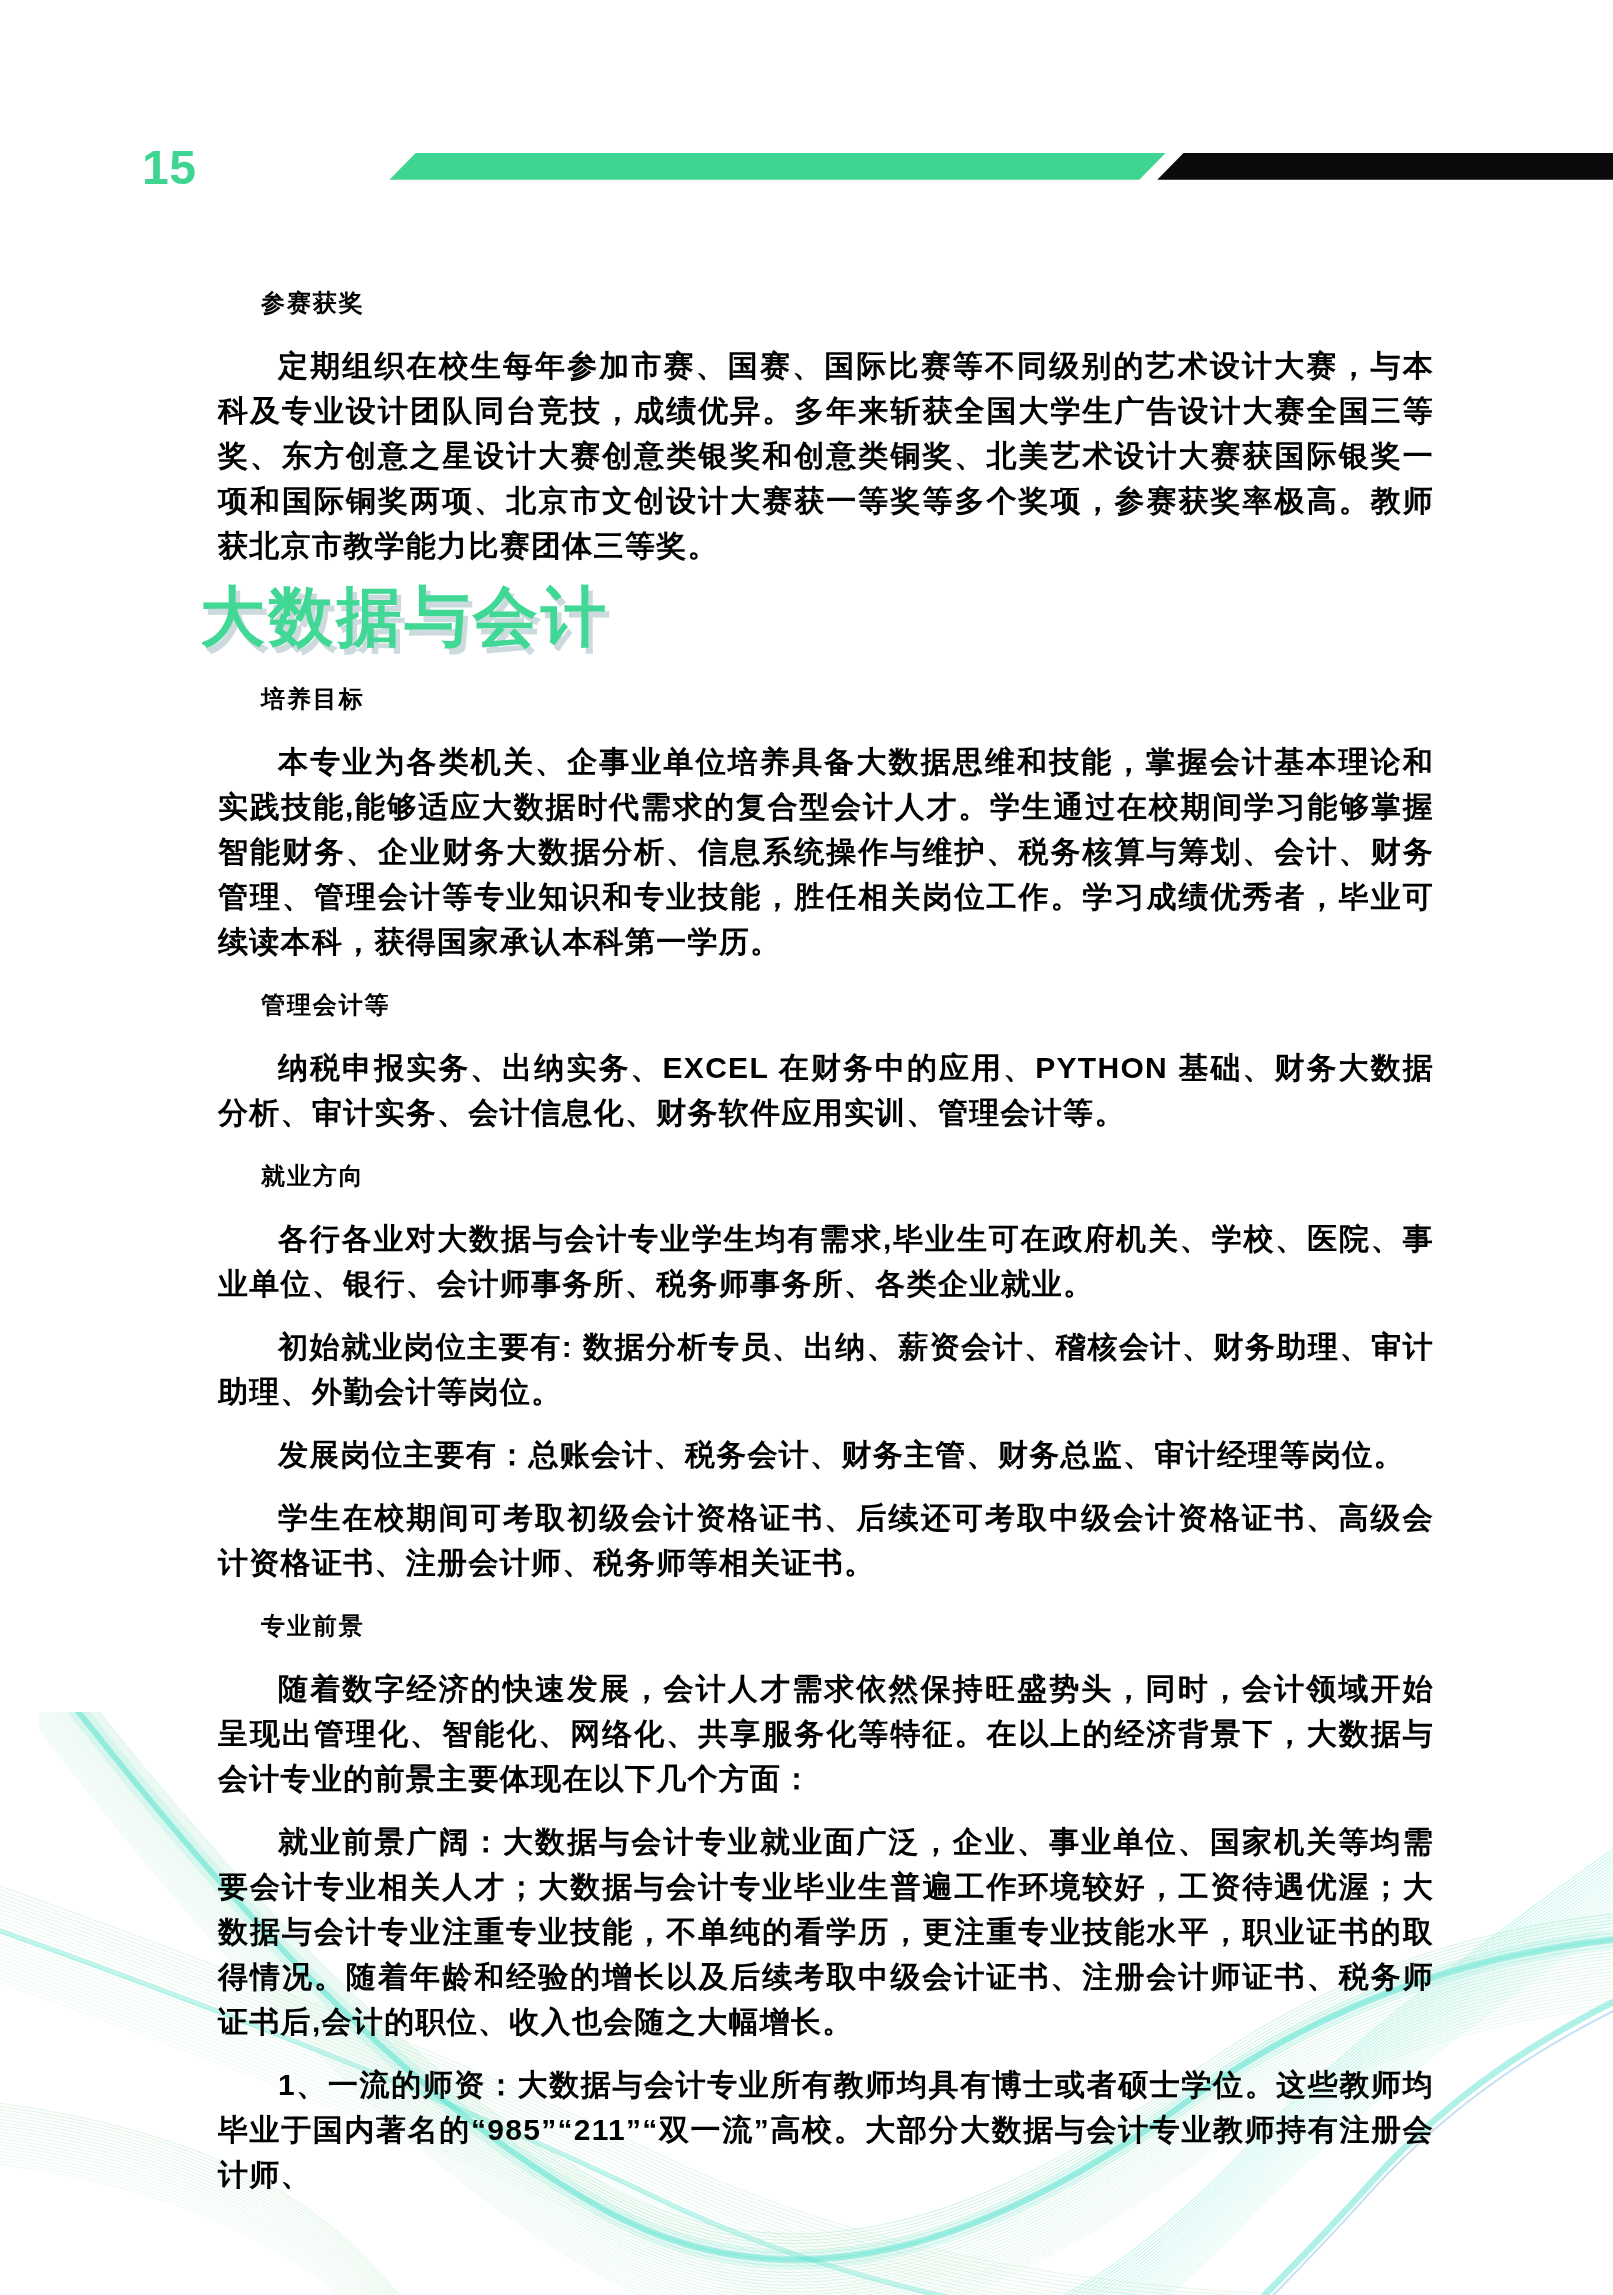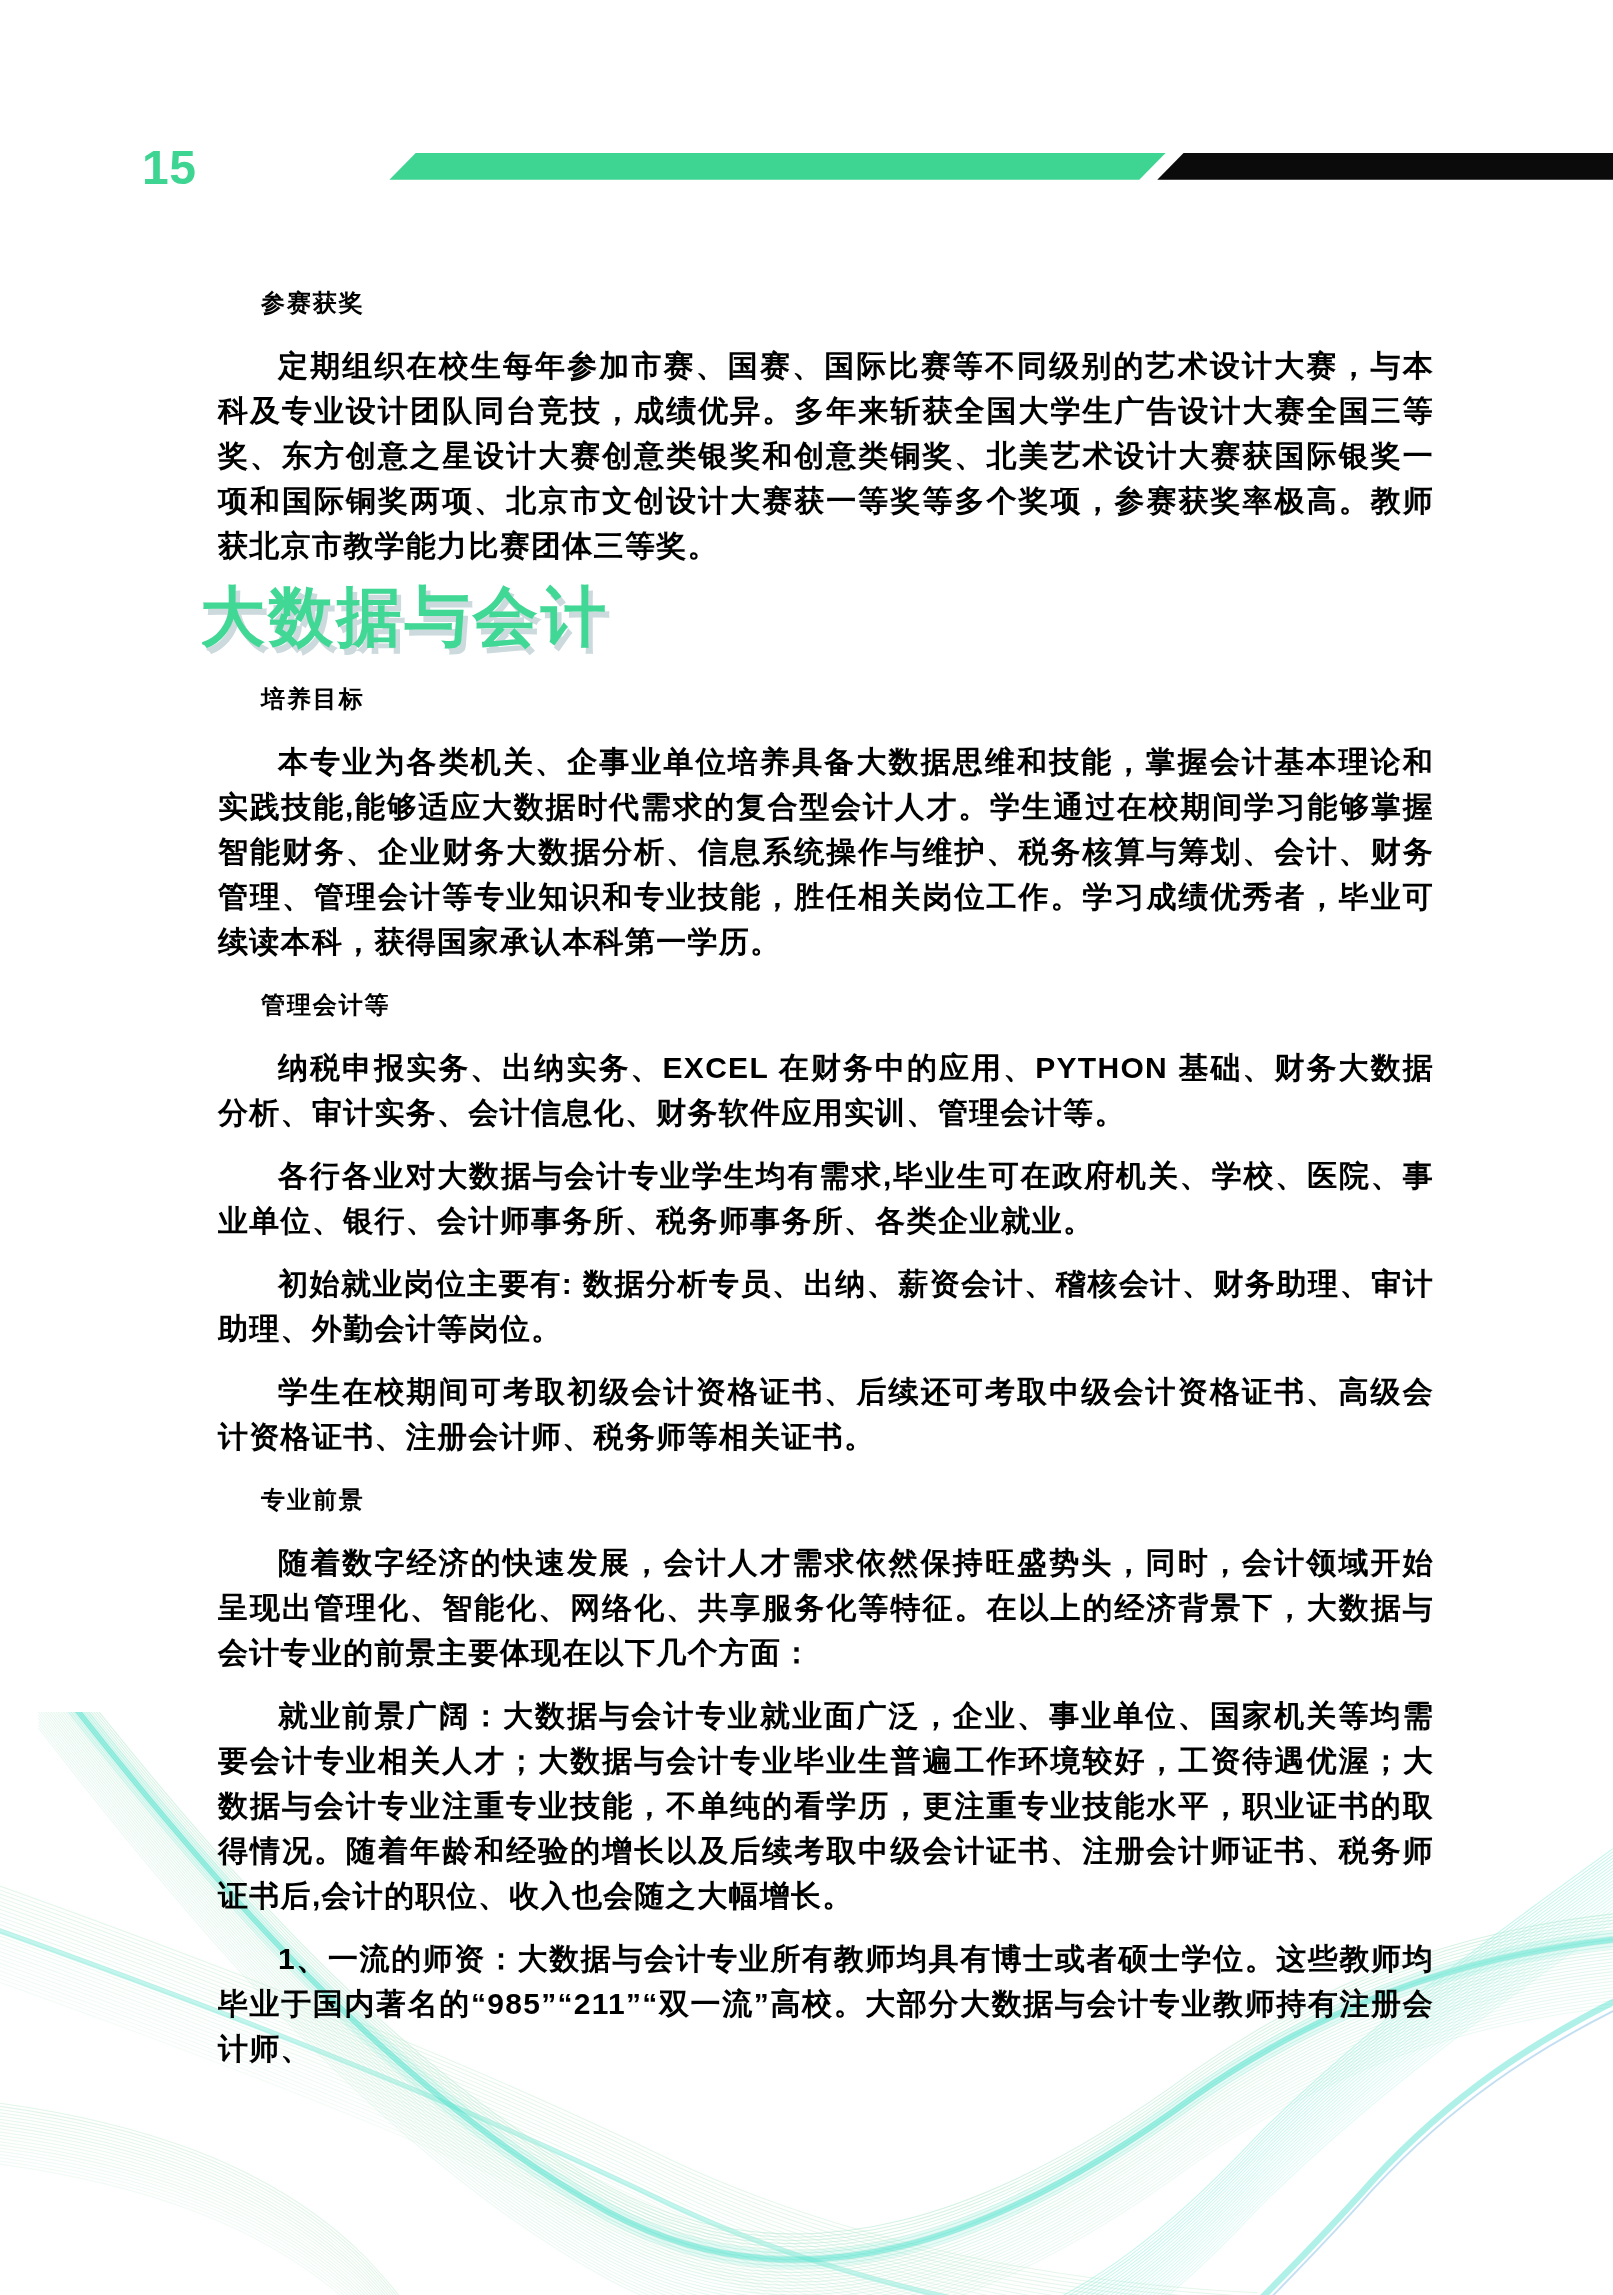--- a/index.html
+++ b/index.html
@@ -216,22 +216,24 @@
     <p>定期组织在校生每年参加市赛、国赛、国际比赛等不同级别的艺术设计大赛，与本科及专业设计团队同台竞技，成绩优异。多年来斩获全国大学生广告设计大赛全国三等奖、东方创意之星设计大赛创意类银奖和创意类铜奖、北美艺术设计大赛获国际银奖一项和国际铜奖两项、北京市文创设计大赛获一等奖等多个奖项，参赛获奖率极高。教师获北京市教学能力比赛团体三等奖。</p>
 
     <h2 class="major-title">大数据与会计</h2>
 
     <h3>培养目标</h3>
     <p>本专业为各类机关、企事业单位培养具备大数据思维和技能，掌握会计基本理论和实践技能,能够适应大数据时代需求的复合型会计人才。学生通过在校期间学习能够掌握智能财务、企业财务大数据分析、信息系统操作与维护、税务核算与筹划、会计、财务管理、管理会计等专业知识和专业技能，胜任相关岗位工作。学习成绩优秀者，毕业可续读本科，获得国家承认本科第一学历。</p>
 
     <h3>管理会计等</h3>
     <p>纳税申报实务、出纳实务、EXCEL 在财务中的应用、PYTHON 基础、财务大数据分析、审计实务、会计信息化、财务软件应用实训、管理会计等。</p>
 
+    <h3>就业方向</h3>
     <p>各行各业对大数据与会计专业学生均有需求,毕业生可在政府机关、学校、医院、事业单位、银行、会计师事务所、税务师事务所、各类企业就业。</p>
     <p>初始就业岗位主要有: 数据分析专员、出纳、薪资会计、稽核会计、财务助理、审计助理、外勤会计等岗位。</p>
+    <p>发展岗位主要有：总账会计、税务会计、财务主管、财务总监、审计经理等岗位。</p>
 
     <p>学生在校期间可考取初级会计资格证书、后续还可考取中级会计资格证书、高级会计资格证书、注册会计师、税务师等相关证书。</p>
 
     <h3>专业前景</h3>
     <p>随着数字经济的快速发展，会计人才需求依然保持旺盛势头，同时，会计领域开始呈现出管理化、智能化、网络化、共享服务化等特征。在以上的经济背景下，大数据与会计专业的前景主要体现在以下几个方面：</p>
     <p>就业前景广阔：大数据与会计专业就业面广泛，企业、事业单位、国家机关等均需要会计专业相关人才；大数据与会计专业毕业生普遍工作环境较好，工资待遇优渥；大数据与会计专业注重专业技能，不单纯的看学历，更注重专业技能水平，职业证书的取得情况。随着年龄和经验的增长以及后续考取中级会计证书、注册会计师证书、税务师证书后,会计的职位、收入也会随之大幅增长。</p>
 
     <p>1、一流的师资：大数据与会计专业所有教师均具有博士或者硕士学位。这些教师均毕业于国内著名的“985”“211”“双一流”高校。大部分大数据与会计专业教师持有注册会计师、</p>
   </div>
 

